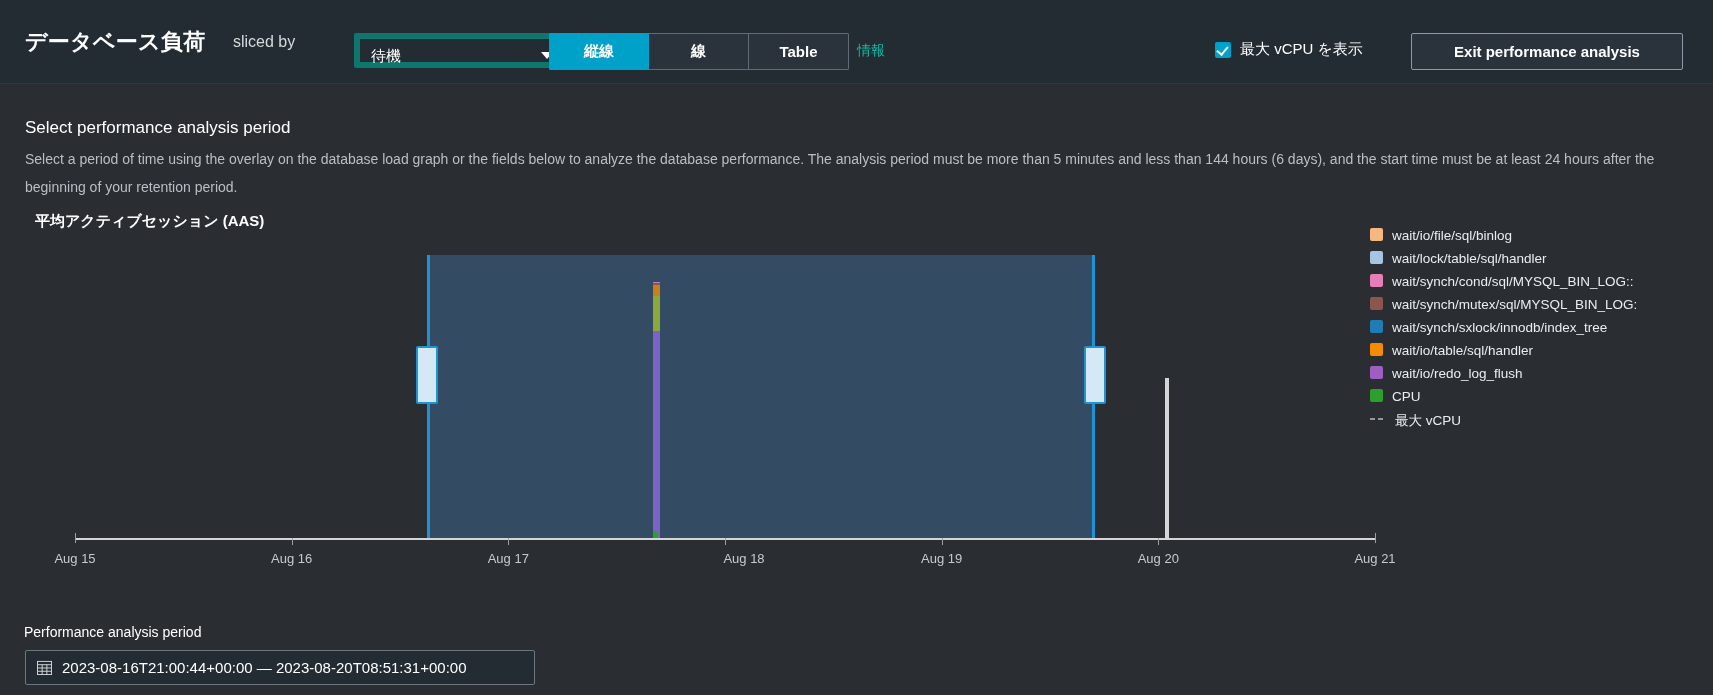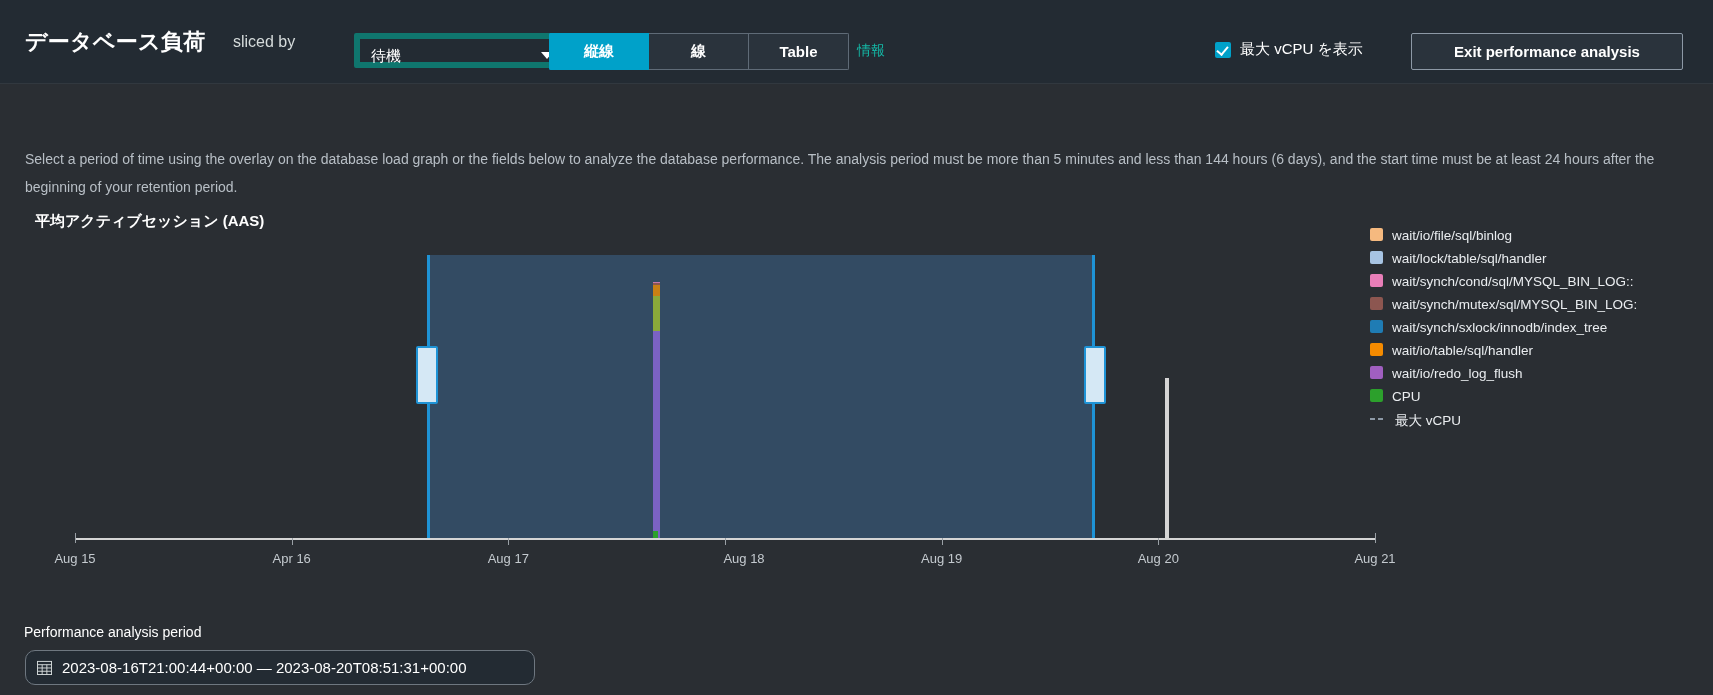--- a/index.html
+++ b/index.html
@@ -211,21 +211,21 @@
   
   #perf-period-label {
     position: absolute; left: 24px; top: 624px;
     font-size: 14px; color: #ffffff;
   }
   #date-field {
     position: absolute; left: 25px; top: 650px;
     width: 510px; height: 35px;
     background: #232b33;
     border: 1px solid #6e7780;
-    border-radius: 10px;
+    border-radius: 2px;
     display: flex; align-items: center;
     cursor: pointer;
   }
   #cal-icon {
     margin-left: 11px; flex: 0 0 auto;
     width: 15px; height: 15px;
   }
   #date-value {
     margin-left: 10px;
     font-size: 15px; color: #ffffff;
@@ -255,31 +255,32 @@
     <div id="info-link">情報</div>
 
     <div id="vcpu-check-wrap">
       <span id="vcpu-checkbox"></span>
       <span id="vcpu-check-label">最大 vCPU を表示</span>
     </div>
 
     <div id="exit-btn">Exit performance analysis</div>
   </div>
 
+  <div id="period-heading">Select performance analysis period</div>
   <div id="period-desc">Select a period of time using the overlay on the database load graph or the fields below to analyze the database performance. The analysis period must be more than 5 minutes and less than 144 hours (6 days), and the start time must be at least 24 hours after the beginning of your retention period.</div>
   <div id="aas-heading">平均アクティブセッション (AAS)</div>
 
   <div id="chart">
     <div id="plot"></div>
     <div id="axis-line"></div>
     <div id="ticks-and-labels">
         <div class="tick edge" style="left: 55px;"></div>
         <div class="xlabel" style="left: 55px;">Aug 15</div>
         <div class="tick" style="left: 271.71px;"></div>
-        <div class="xlabel" style="left: 271.71px;">Apr 16</div>
+        <div class="xlabel" style="left: 271.71px;">Aug 16</div>
         <div class="tick" style="left: 488.29px;"></div>
         <div class="xlabel" style="left: 488.29px;">Aug 17</div>
         <div class="tick" style="left: 705px;"></div>
         <div class="xlabel" style="left: 724px;">Aug 18</div>
         <div class="tick" style="left: 921.71px;"></div>
         <div class="xlabel" style="left: 921.71px;">Aug 19</div>
         <div class="tick" style="left: 1138.29px;"></div>
         <div class="xlabel" style="left: 1138.29px;">Aug 20</div>
         <div class="tick edge" style="left: 1355px;"></div>
         <div class="xlabel" style="left: 1355px;">Aug 21</div>

